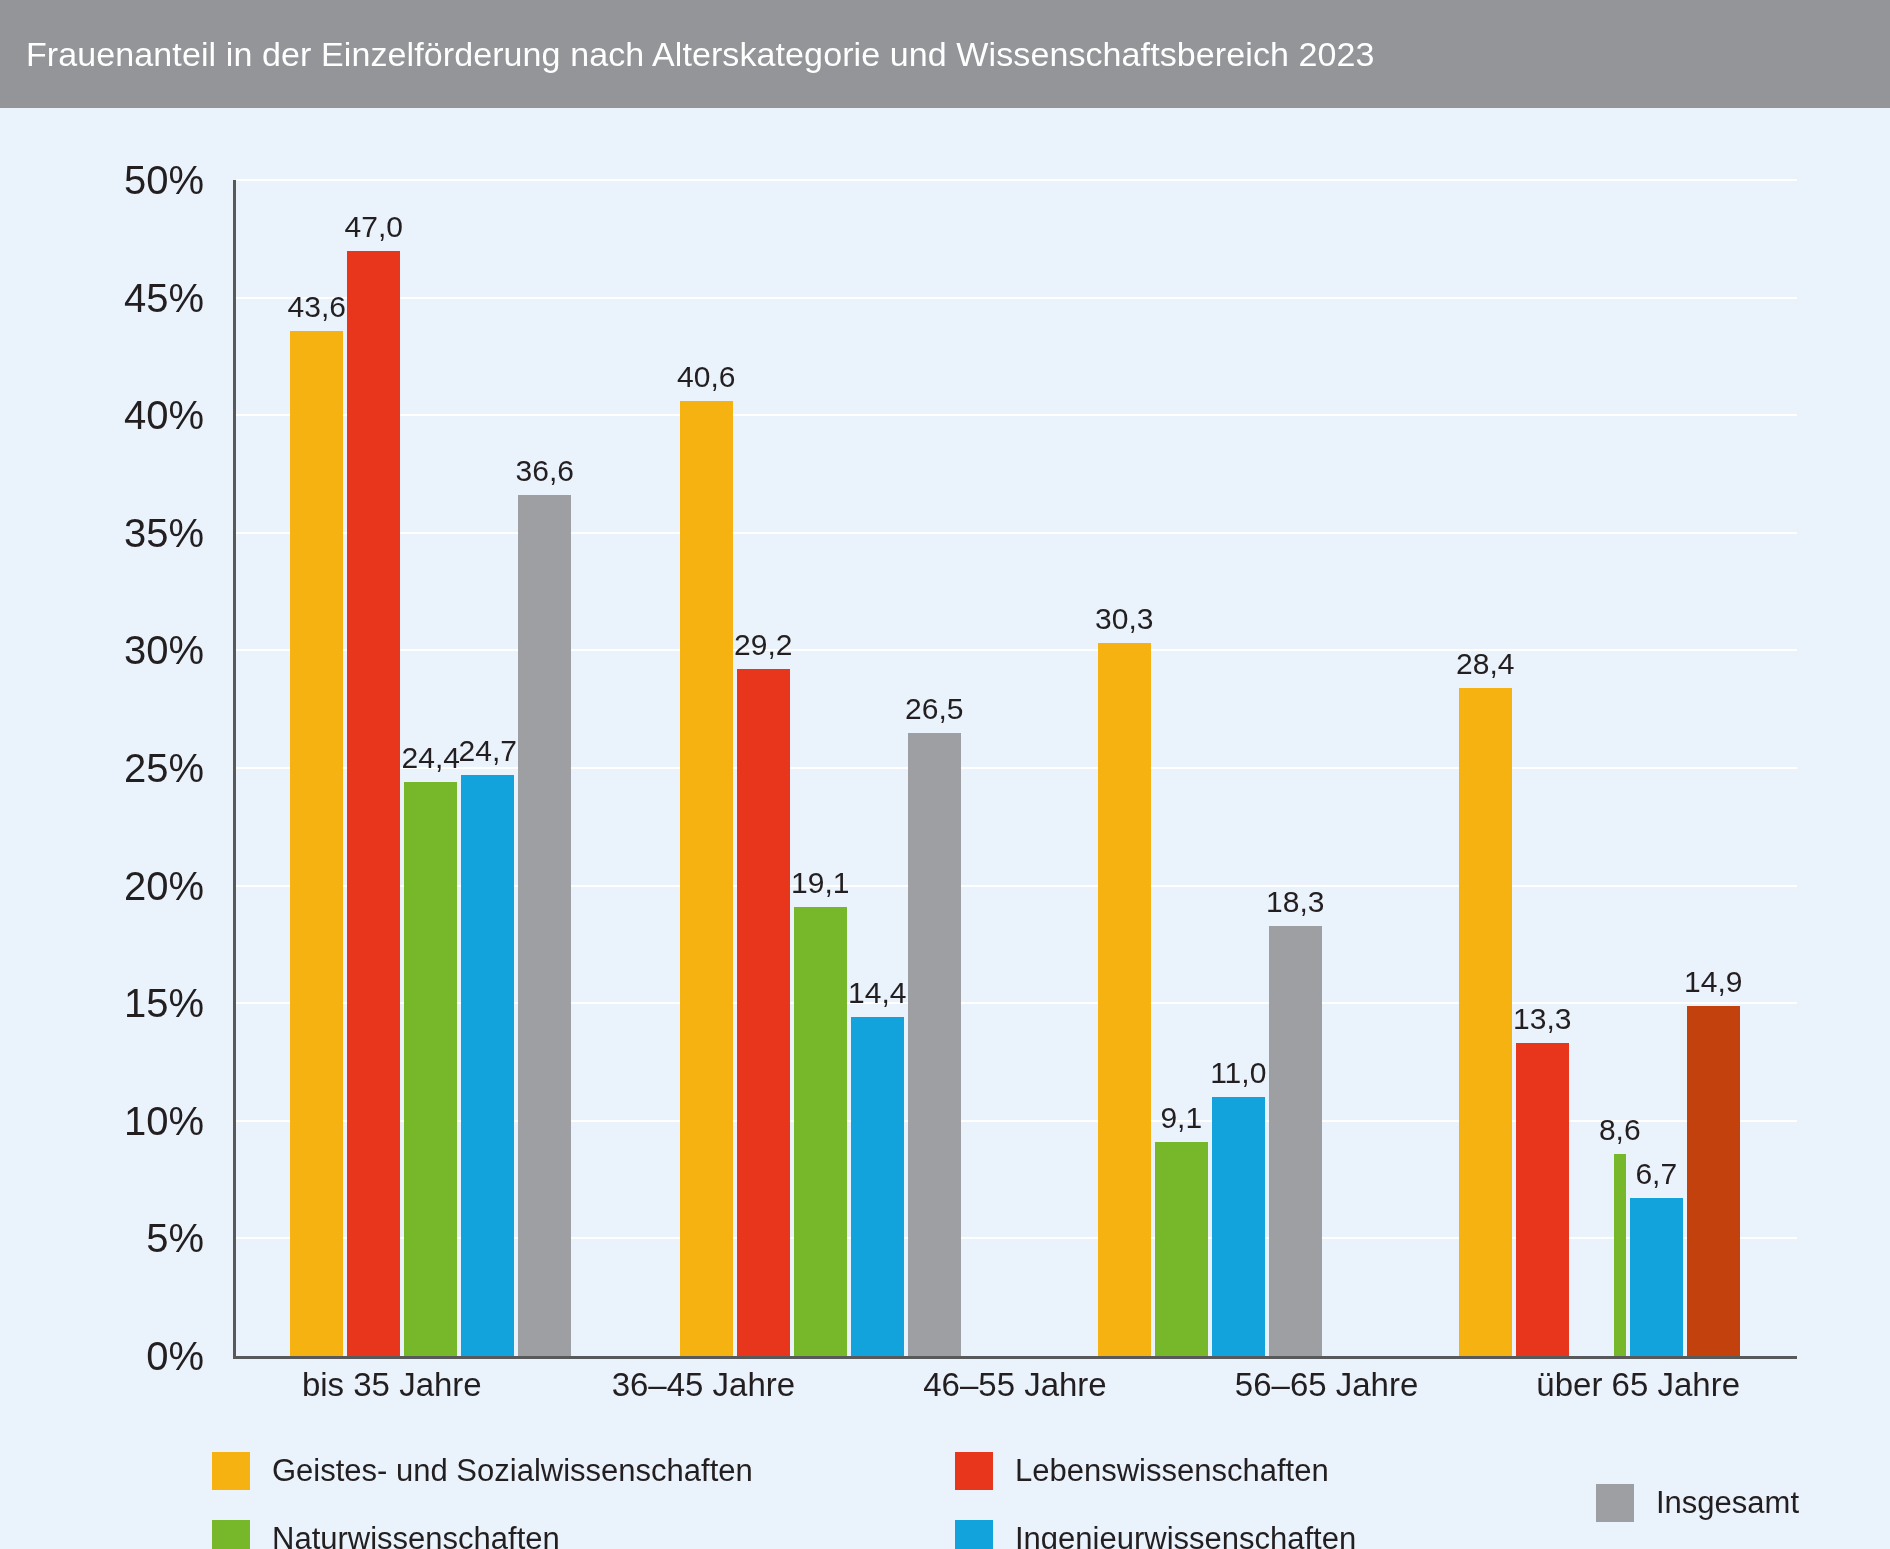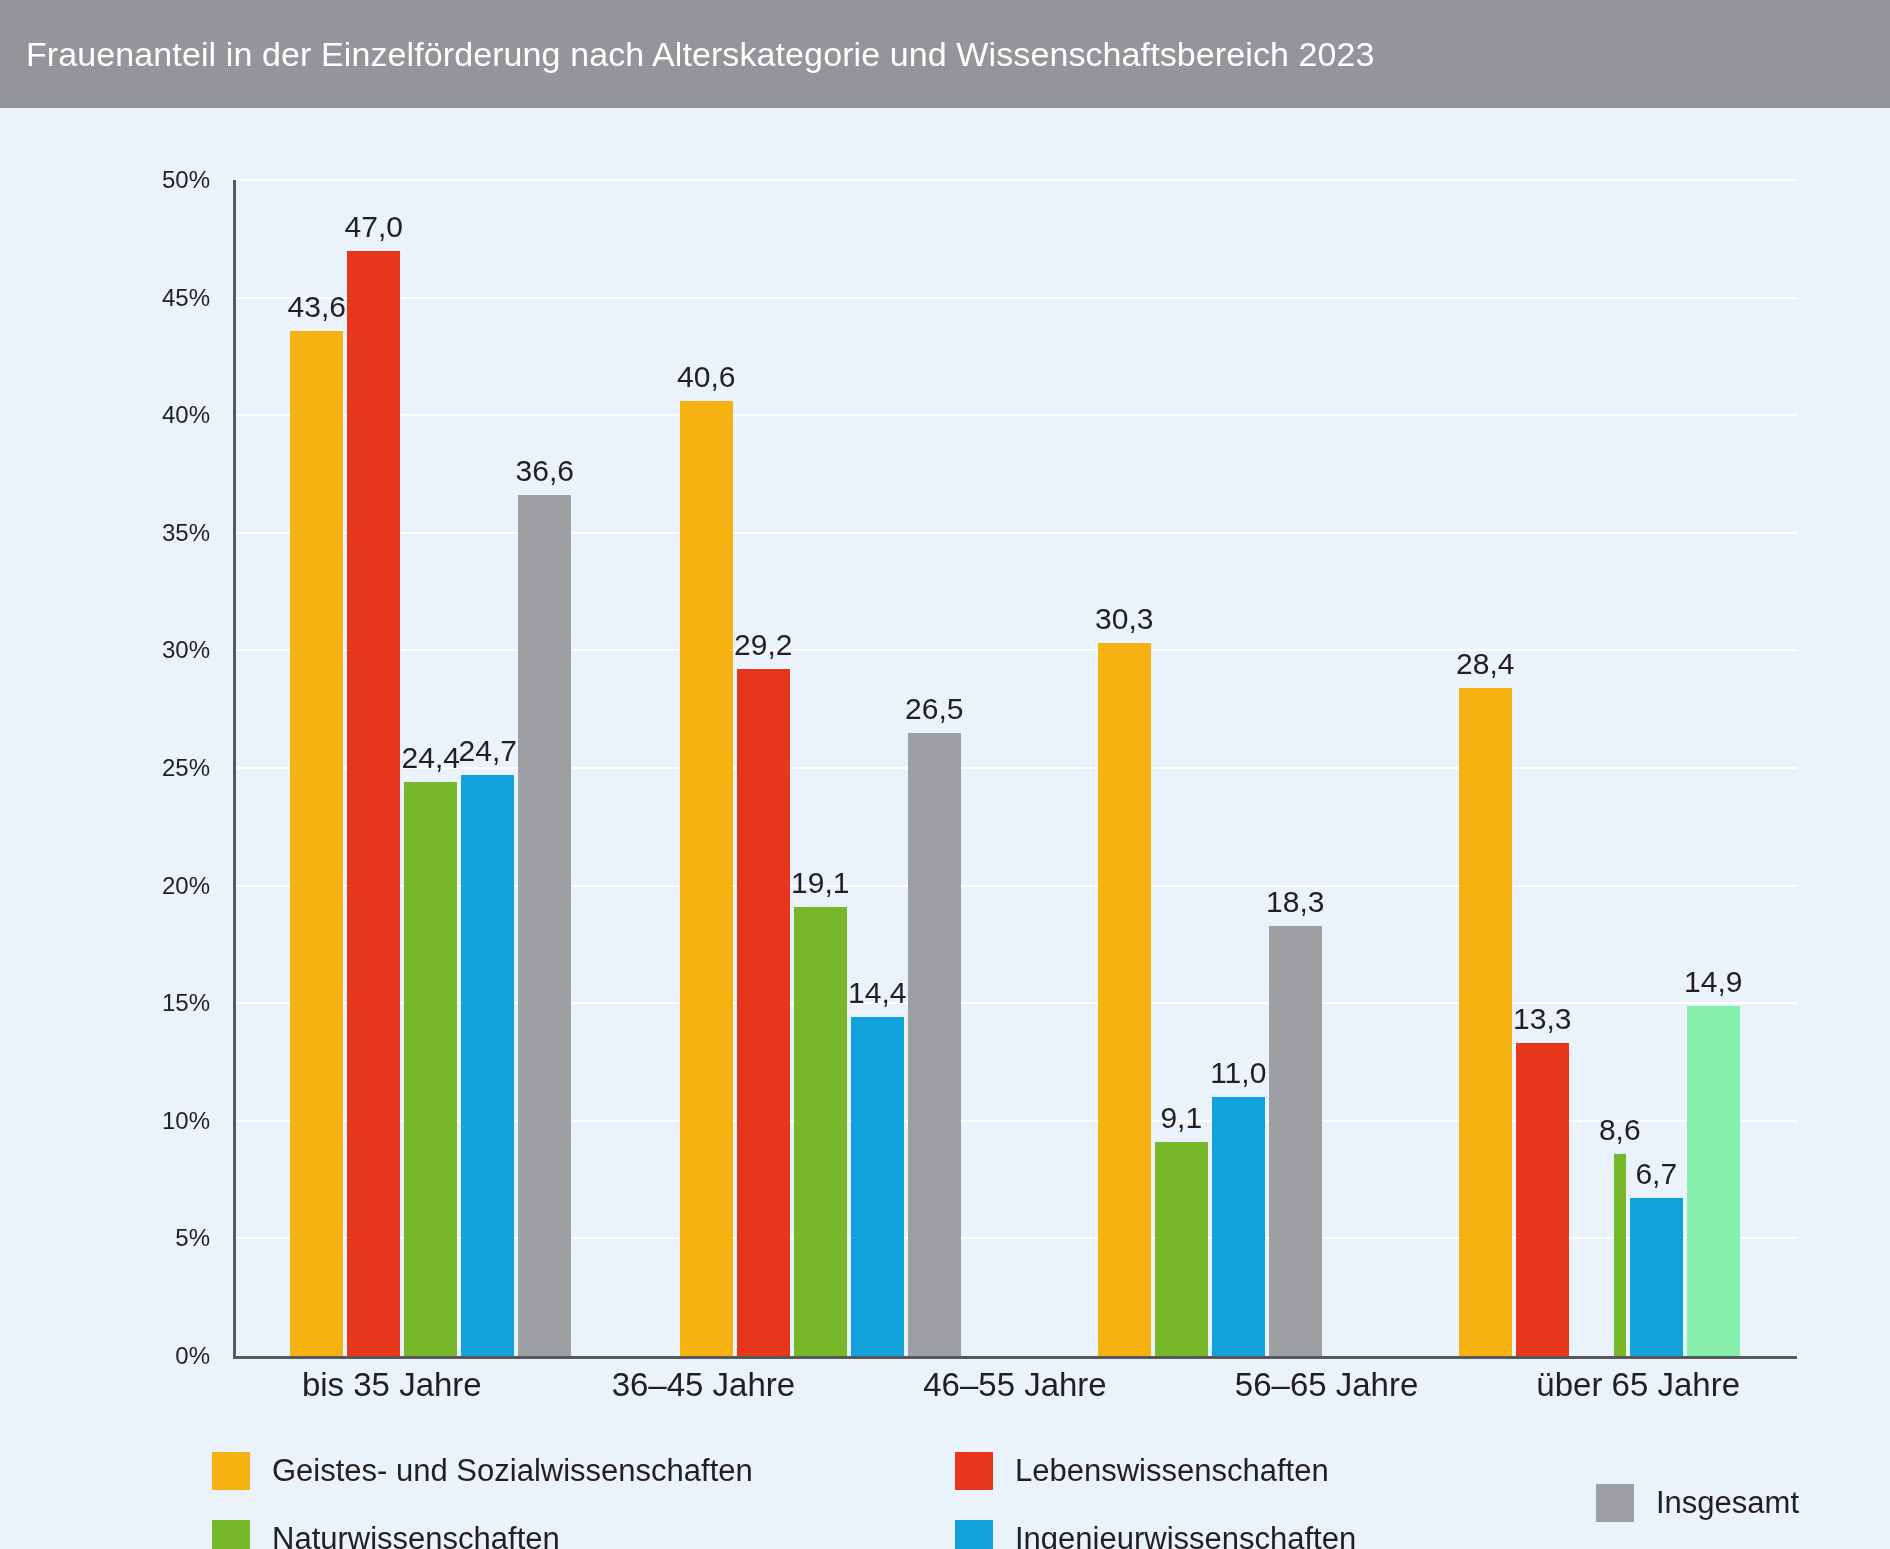--- a/index.html
+++ b/index.html
@@ -73,23 +73,23 @@
   
   .y-labels {
     position: absolute;
     left: 0;
     top: 72px;
     width: 222px;
     height: 1176px;
   }
   .y-label {
     position: absolute;
-    right: 12px;
+    right: 18px;
     transform: translateY(-50%);
-    font-size: 24px;
+    font-size: 40px;
     color: #231f20;
     white-space: nowrap;
   }
   
   .groups {
     position: absolute;
     left: 236px;
     top: 72px;
     width: 1558px;
     height: 1176px;
@@ -316,21 +316,21 @@
               <div class="bar" style="height: 202.272px; background: rgb(118, 184, 42); margin-left: 41px;">
                 <div class="bar-value">8,6</div>
               </div>
             </div>
             <div class="bar-slot">
               <div class="bar" style="height: 157.584px; background: rgb(19, 163, 220);">
                 <div class="bar-value">6,7</div>
               </div>
             </div>
             <div class="bar-slot">
-              <div class="bar" style="height: 350.448px; background: #86efac;">
+              <div class="bar" style="height: 350.448px; background: #c2410c;">
                 <div class="bar-value">14,9</div>
               </div>
             </div>
           </div>
         </div>
       </div>
 
     <div class="x-labels" id="xLabels">
         <div class="x-label">bis 35 Jahre</div>
         <div class="x-label">36–45 Jahre</div>

